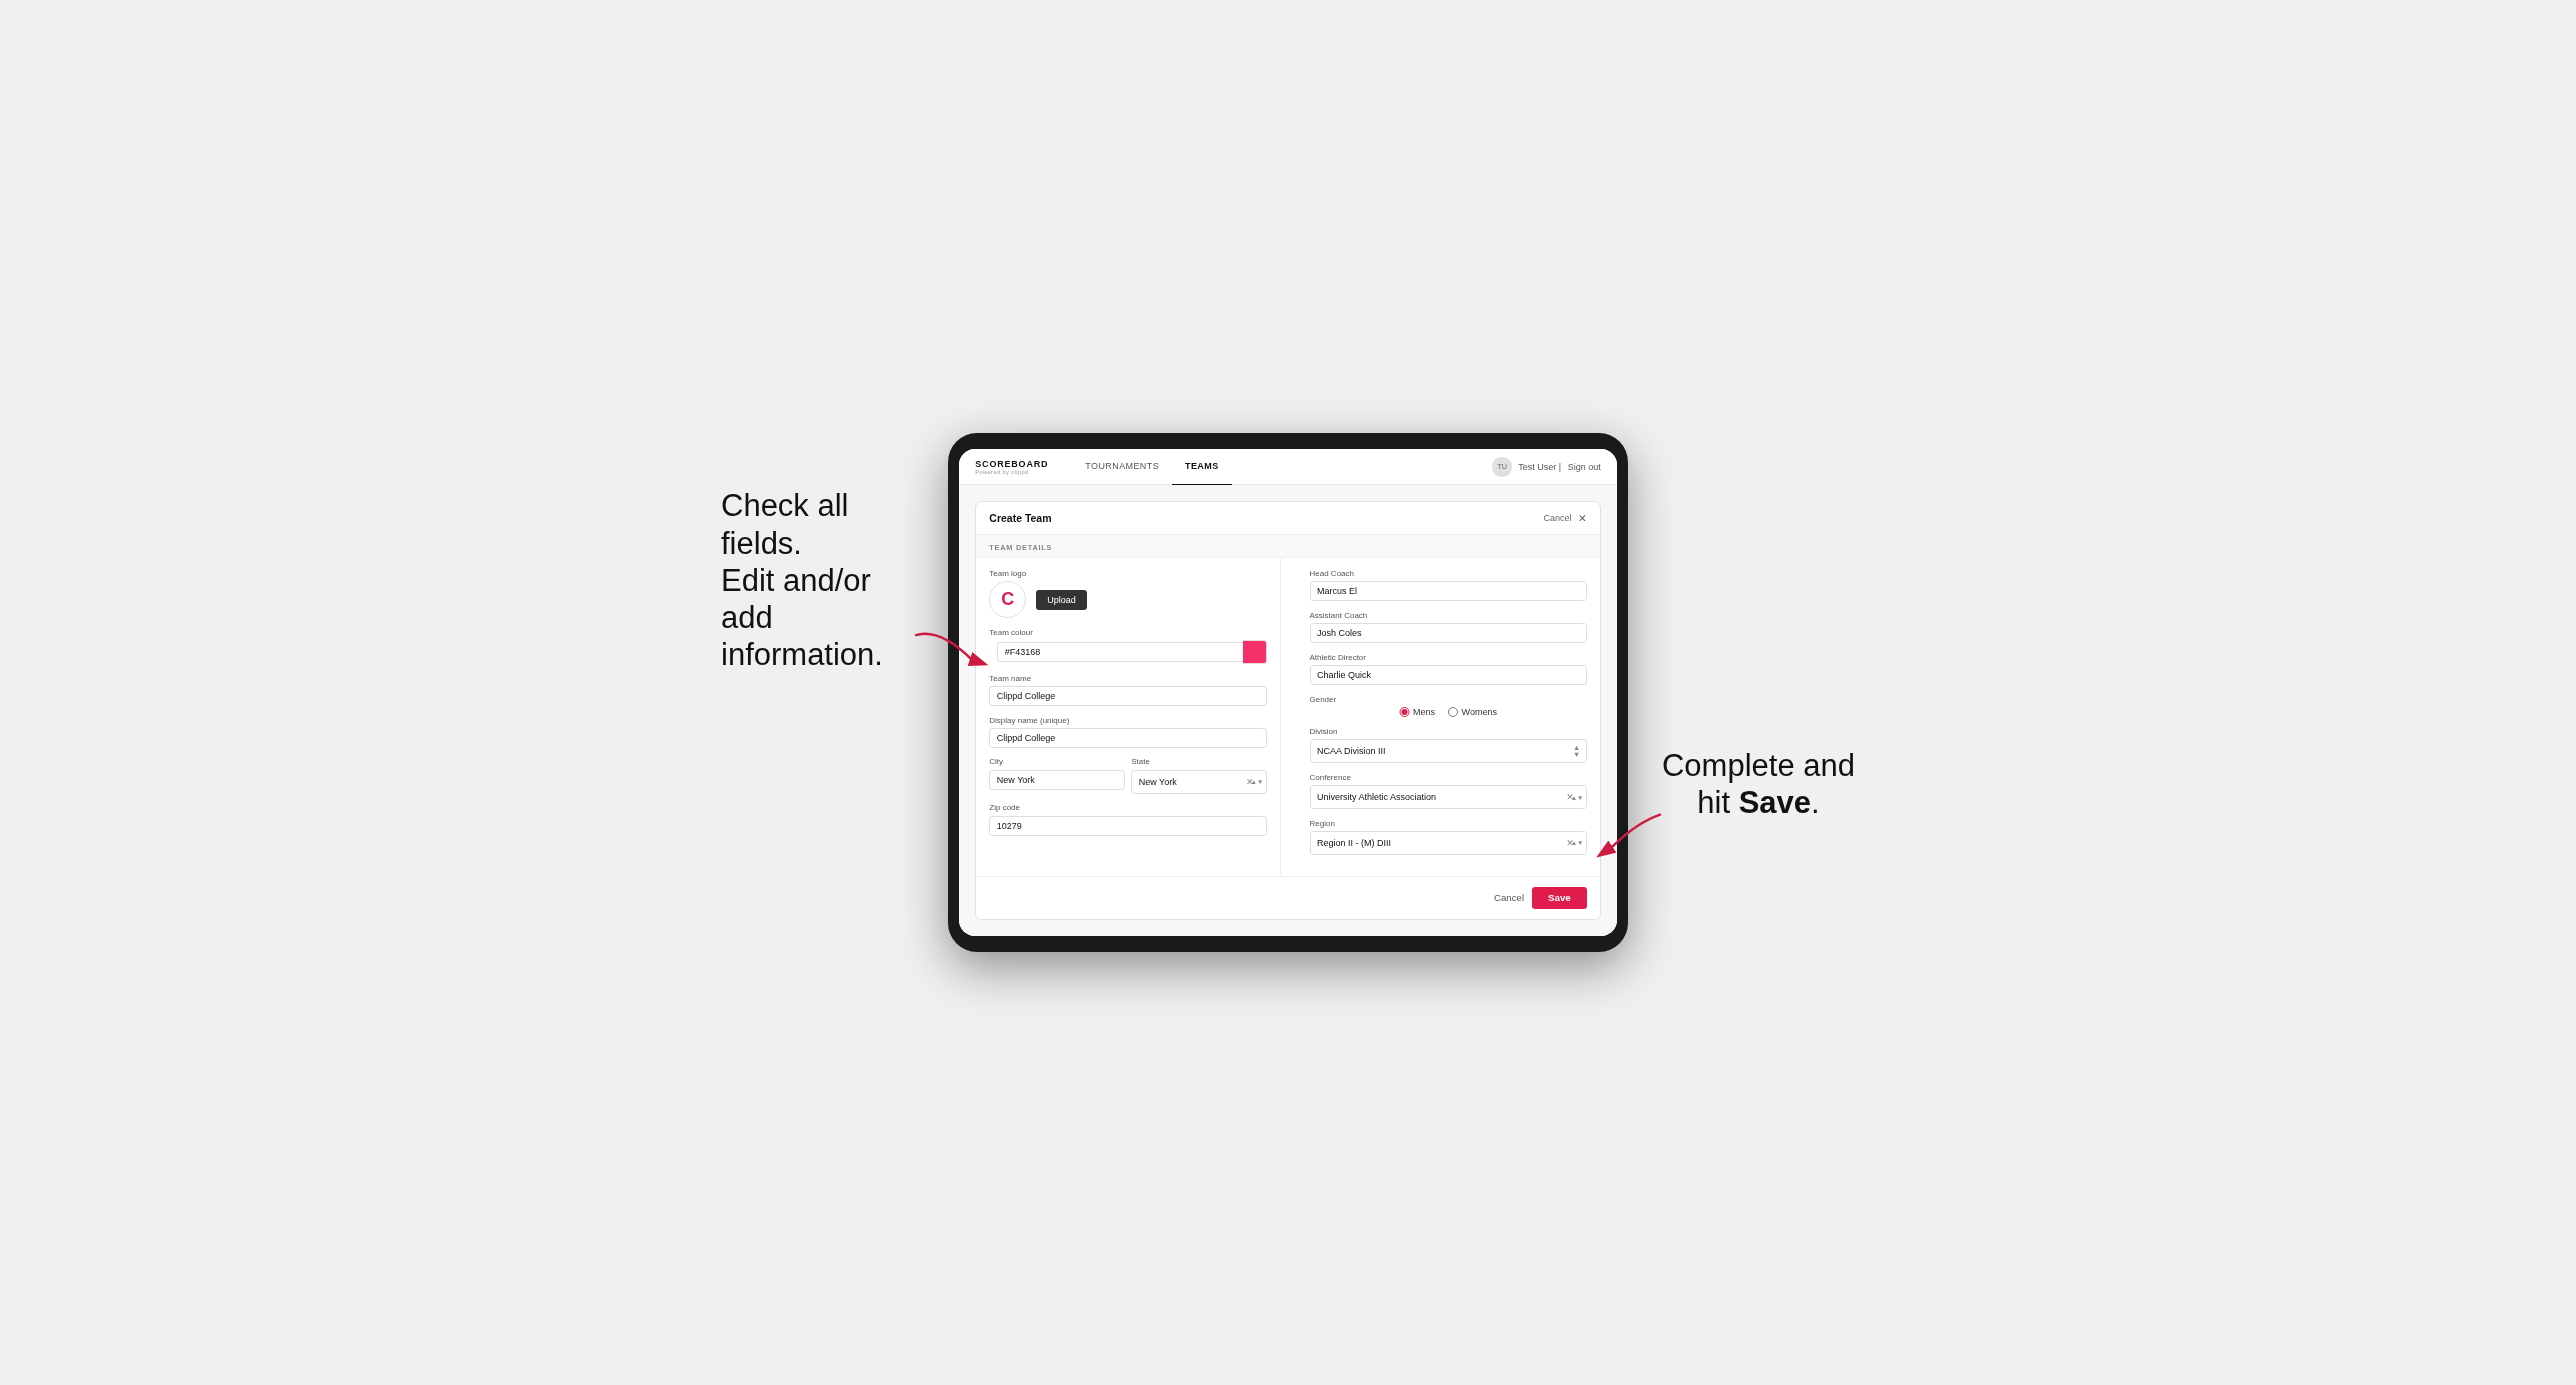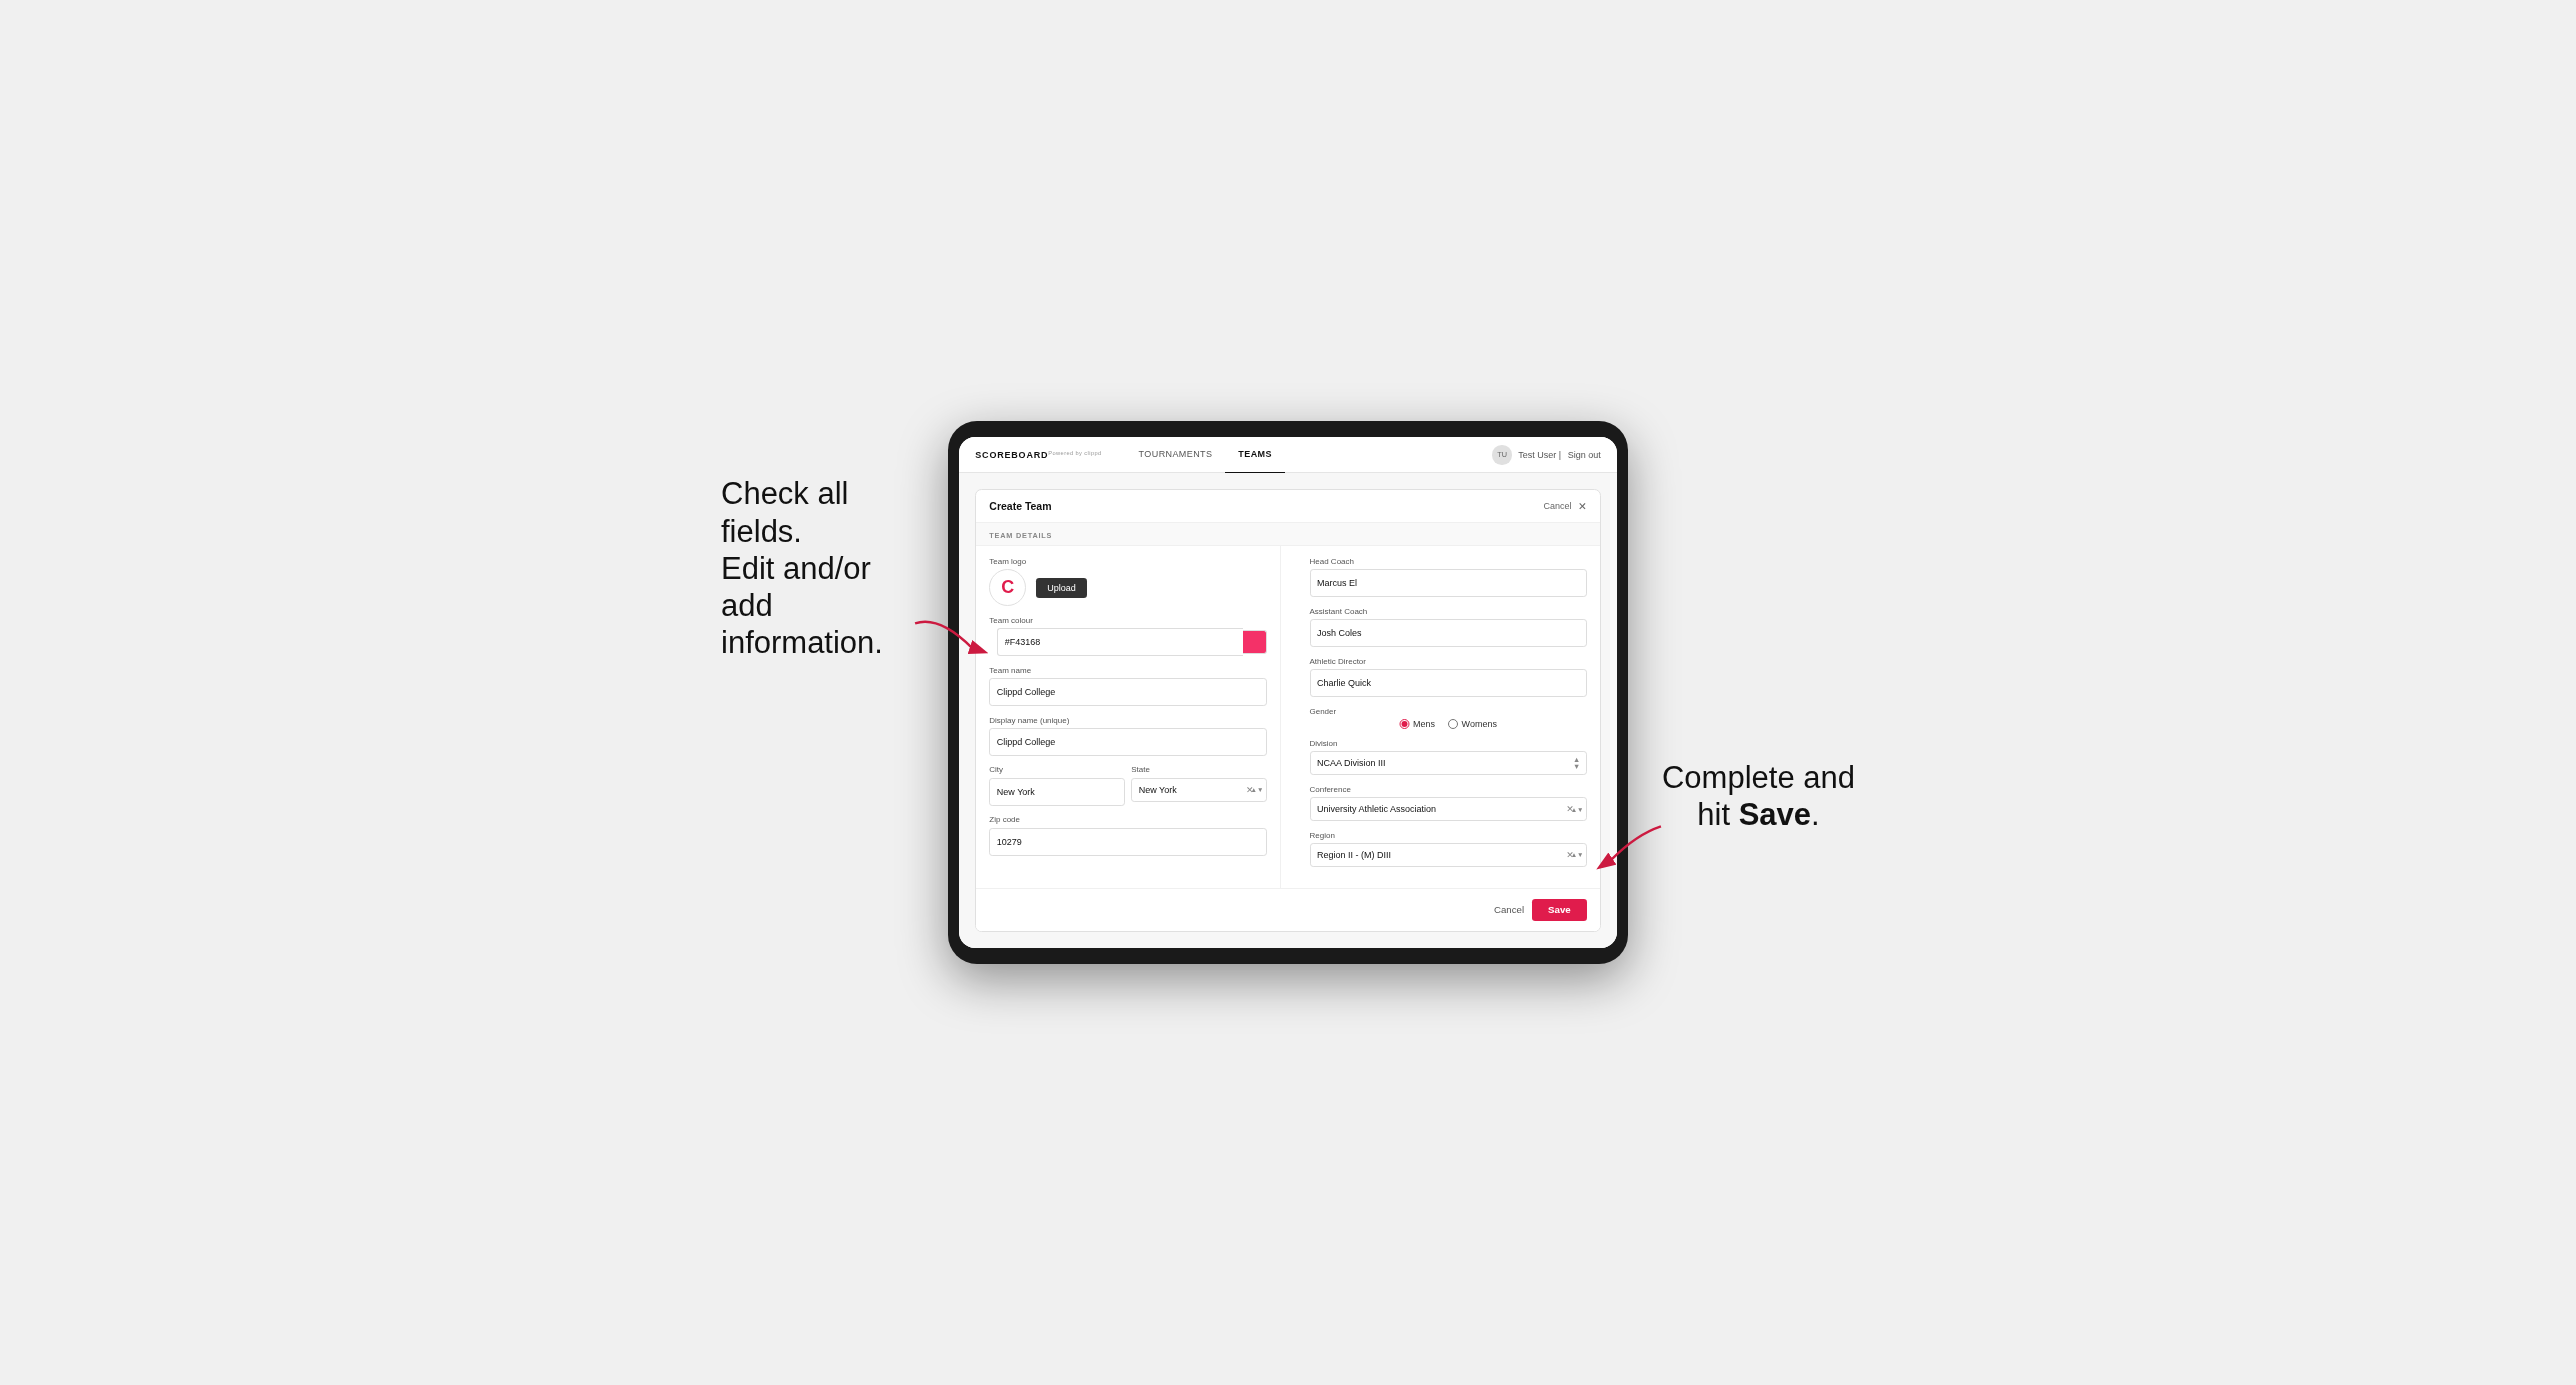--- a/index.html
+++ b/index.html
@@ -64,20 +64,21 @@
     .nav-bar {
       background: #fff;
       border-bottom: 0.8px solid #e5e5e5;
       display: flex;
       align-items: center;
       padding: 0 16px;
       height: 36px;
     }
     .nav-logo {
       display: flex;
+      flex-direction: column;
       margin-right: 24px;
     }
     .nav-logo-title {
       font-size: 9px;
       font-weight: 700;
       letter-spacing: 0.8px;
       color: #111;
     }
     .nav-logo-sub {
       font-size: 5.7px;
@@ -186,21 +187,21 @@
       margin-bottom: 9.7px;
     }
     .form-label {
       font-size: 8px;
       color: #555;
       margin-bottom: 3.2px;
       display: block;
     }
     .form-input {
       width: 100%;
-      height: 28px;
+      height: 20px;
       border: 0.8px solid #ddd;
       border-radius: 3.2px;
       padding: 0 6.5px;
       font-size: 9px;
       color: #111;
       background: #fff;
       outline: none;
     }
 
     

